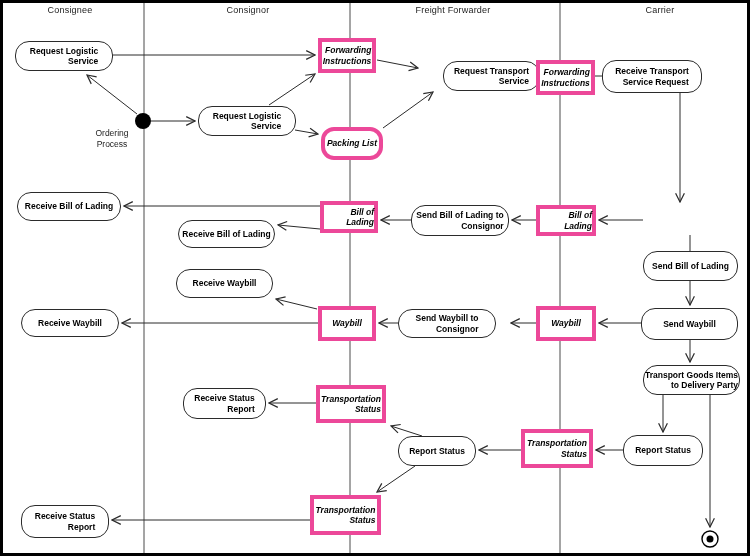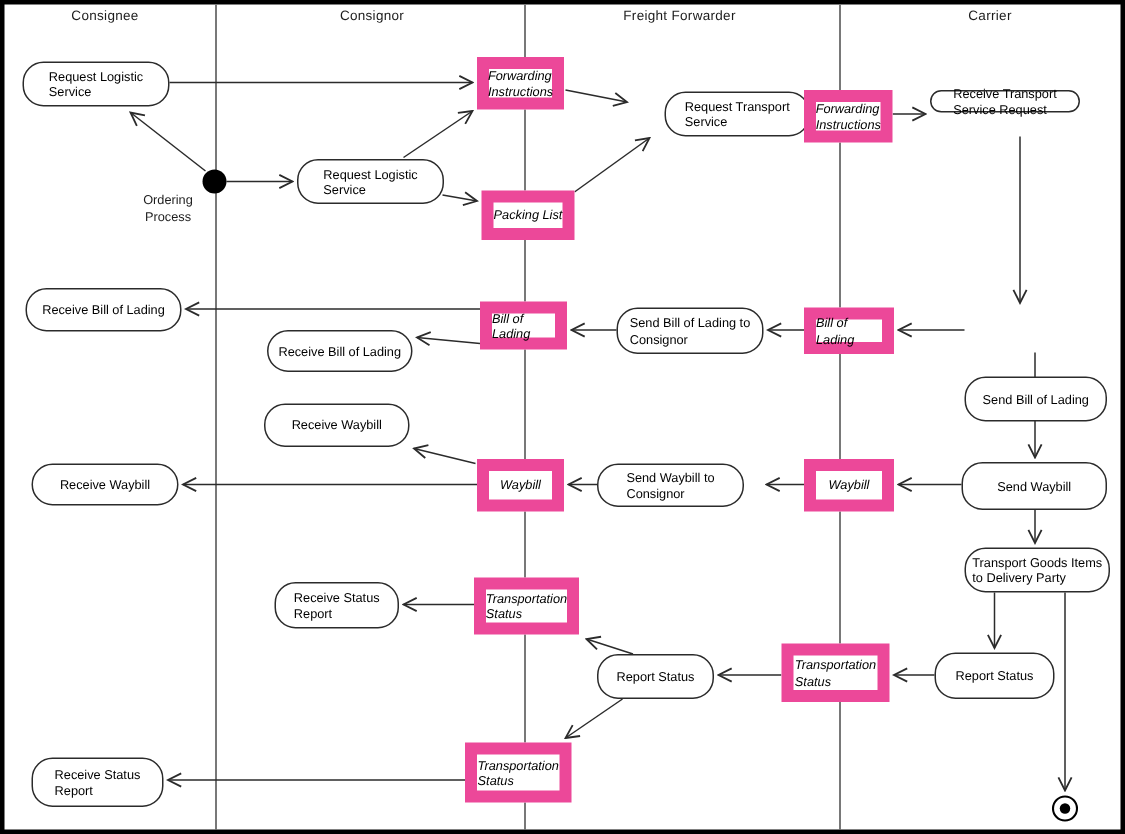--- a/index.html
+++ b/index.html
@@ -8,25 +8,25 @@
     border:3px solid #000;background:#fff;overflow:hidden;
     font-family:"Liberation Sans",sans-serif;
   }
   .frame svg{position:absolute;left:0;top:0;}
   .lane-header{
     position:absolute;top:2px;transform:translateX(-50%);
     font-size:9px;color:#1c1c1c;white-space:nowrap;letter-spacing:0.2px;
   }
   .node{
     position:absolute;display:flex;align-items:center;justify-content:center;
-    text-align:left;background:#fff;color:#000;box-sizing:border-box;
-    font-size:8.5px;font-weight:normal;line-height:1.18;white-space:pre-line;
+    text-align:right;background:#fff;color:#000;box-sizing:border-box;
+    font-size:8.5px;font-weight:bold;line-height:1.18;white-space:pre-line;
   }
   .node.activity{border:1px solid #2b2b2b;border-radius:14px;}
-  .node.object{border:8px solid #ec4899;font-style:italic;}
+  .node.object{border:4px solid #ec4899;font-style:italic;}
   .marker-label{
     position:absolute;font-size:8.5px;color:#1c1c1c;text-align:center;
     line-height:1.3;white-space:pre-line;
   }
 </style>
 </head>
 <body>
 
 <div class="frame">
   <svg id="edge-layer" width="750" height="556" viewBox="0 0 750 556">
@@ -79,26 +79,26 @@
     <div class="lane-header" style="left: 67px;">Consignee</div>
     <div class="lane-header" style="left: 245px;">Consignor</div>
     <div class="lane-header" style="left: 450px;">Freight Forwarder</div>
     <div class="lane-header" style="left: 657px;">Carrier</div>
     <div class="node activity" style="left: 12px; top: 38px; width: 98px; height: 30px;">Request Logistic
 Service</div>
     <div class="node activity" style="left: 195px; top: 103px; width: 98px; height: 30px;">Request Logistic
 Service</div>
     <div class="node object" style="left: 315px; top: 35px; width: 58px; height: 35px;">Forwarding
 Instructions</div>
-    <div class="node object" style="left: 318px; top: 124px; width: 62px; height: 33px;">Packing List</div>
+    <div class="node object" style="left: 318px; top: 124px; width: 62px; height: 33px; border-radius: 13px;">Packing List</div>
     <div class="node activity" style="left: 440px; top: 58px; width: 97px; height: 30px;">Request Transport
 Service</div>
     <div class="node object" style="left: 533px; top: 57px; width: 59px; height: 35px;">Forwarding
 Instructions</div>
-    <div class="node activity" style="left: 617px; top: 57px; width: 100px; height: 15px;">Receive Transport
+    <div class="node activity" style="left: 599px; top: 57px; width: 100px; height: 33px;">Receive Transport
 Service Request</div>
     <div class="node activity" style="left: 14px; top: 189px; width: 104px; height: 29px;">Receive Bill of Lading</div>
     <div class="node activity" style="left: 175px; top: 217px; width: 97px; height: 28px;">Receive Bill of Lading</div>
     <div class="node object" style="left: 317px; top: 198px; width: 58px; height: 32px;">Bill of Lading</div>
     <div class="node activity" style="left: 408px; top: 202px; width: 98px; height: 31px;">Send Bill of Lading to
 Consignor</div>
     <div class="node object" style="left: 533px; top: 202px; width: 60px; height: 31px;">Bill of Lading</div>
     <div class="node activity" style="left: 640px; top: 202px; width: 95px; height: 30px; margin-top: 46px;">Send Bill of Lading</div>
     <div class="node activity" style="left: 173px; top: 266px; width: 97px; height: 29px;">Receive Waybill</div>
     <div class="node activity" style="left: 18px; top: 306px; width: 98px; height: 28px;">Receive Waybill</div>

